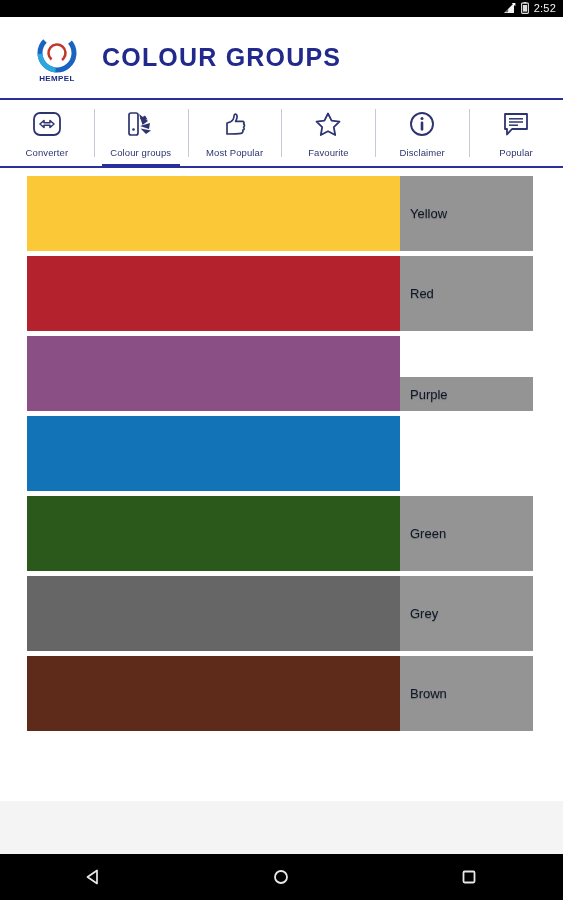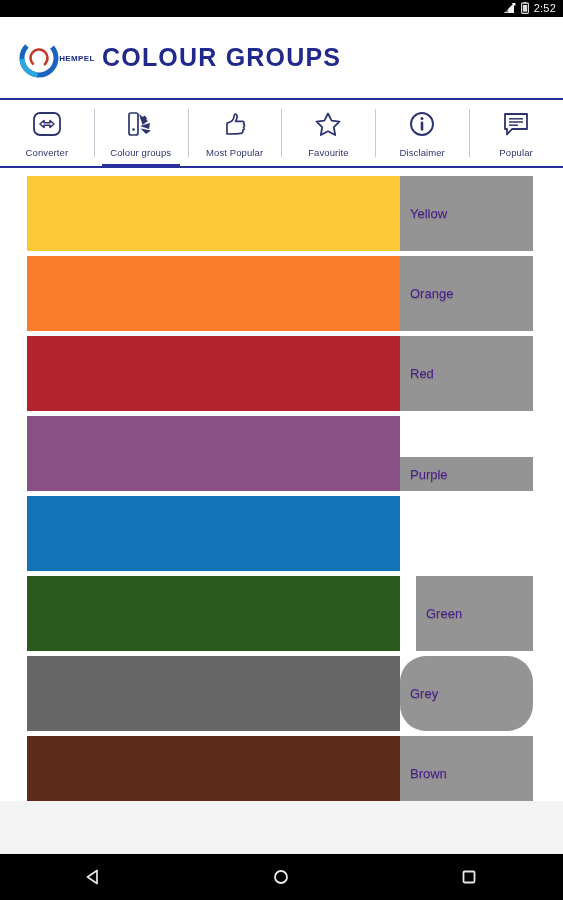--- a/index.html
+++ b/index.html
@@ -38,21 +38,21 @@
   .appbar {
     height: 83px;
     background: #ffffff;
     display: flex; align-items: center;
     padding-left: 30px;
     flex: 0 0 auto;
     border-bottom: 2px solid #2a2f9e;
   }
   .logo-wrap {
     width: 54px; height: 58px;
-    display: flex; flex-direction: row; align-items: center; justify-content: center;
+    display: flex; flex-direction: column; align-items: center; justify-content: center;
   }
   .logo-mark {
     position: relative;
     width: 40px; height: 40px;
   }
   .logo-mark svg { display: block; }
   .logo-word {
     font-size: 8px; font-weight: bold; letter-spacing: .4px;
     color: #1b2a80; margin-top: 1px;
   }
@@ -120,21 +120,21 @@
     width: 373px;
     flex: 0 0 373px;
   }
   .row .labelcell {
     flex: 1 1 auto;
     background: #949494;
     display: flex; align-items: center;
     padding-left: 10px;
   }
   .row .labeltext {
-    color: #4c1d95;
+    color: #0f172a;
     font-size: 13px;
     font-family: "Liberation Sans", sans-serif;
     text-shadow: 0 1px 1px rgba(0,0,0,.25);
   }
 
   
   .filler { flex: 0 0 auto; height: 53px; background: #f4f4f4; }
   .navbar {
     height: 46px;
     background: #000000;
@@ -263,26 +263,20 @@
 
   <div class="list">
 
     <div class="row">
       <div class="swatch" style="background:#fbc938"></div>
       <div class="labelcell" style="background: rgb(148, 148, 148);">
         <span class="labeltext">Yellow</span>
       </div>
     </div>
 
-    <div class="row">
-      <div class="swatch" style="background:#f97b2b"></div>
-      <div class="labelcell" style="background: rgb(148, 148, 148);">
-        <span class="labeltext">Orange</span>
-      </div>
-    </div>
 
     <div class="row">
       <div class="swatch" style="background:#b4222e"></div>
       <div class="labelcell" style="background: rgb(148, 148, 148);">
         <span class="labeltext">Red</span>
       </div>
     </div>
 
     <div class="row">
       <div class="swatch" style="background:#8a5086"></div>
@@ -290,28 +284,28 @@
         <span class="labeltext">Purple</span>
       </div>
     </div>
 
     <div class="row">
       <div class="swatch" style="background:#1274b6"></div>
     </div>
 
     <div class="row">
       <div class="swatch" style="background:#2b591c"></div>
-      <div class="labelcell" style="background: rgb(148, 148, 148); margin-left: 16px;">
+      <div class="labelcell" style="background: rgb(148, 148, 148);">
         <span class="labeltext">Green</span>
       </div>
     </div>
 
     <div class="row">
       <div class="swatch" style="background:#666666"></div>
-      <div class="labelcell" style="background: rgb(148, 148, 148); border-radius: 26px;">
+      <div class="labelcell" style="background: rgb(148, 148, 148);">
         <span class="labeltext">Grey</span>
       </div>
     </div>
 
     <div class="row">
       <div class="swatch" style="background:#5e2a19"></div>
       <div class="labelcell" style="background: rgb(148, 148, 148);">
         <span class="labeltext">Brown</span>
       </div>
     </div>

